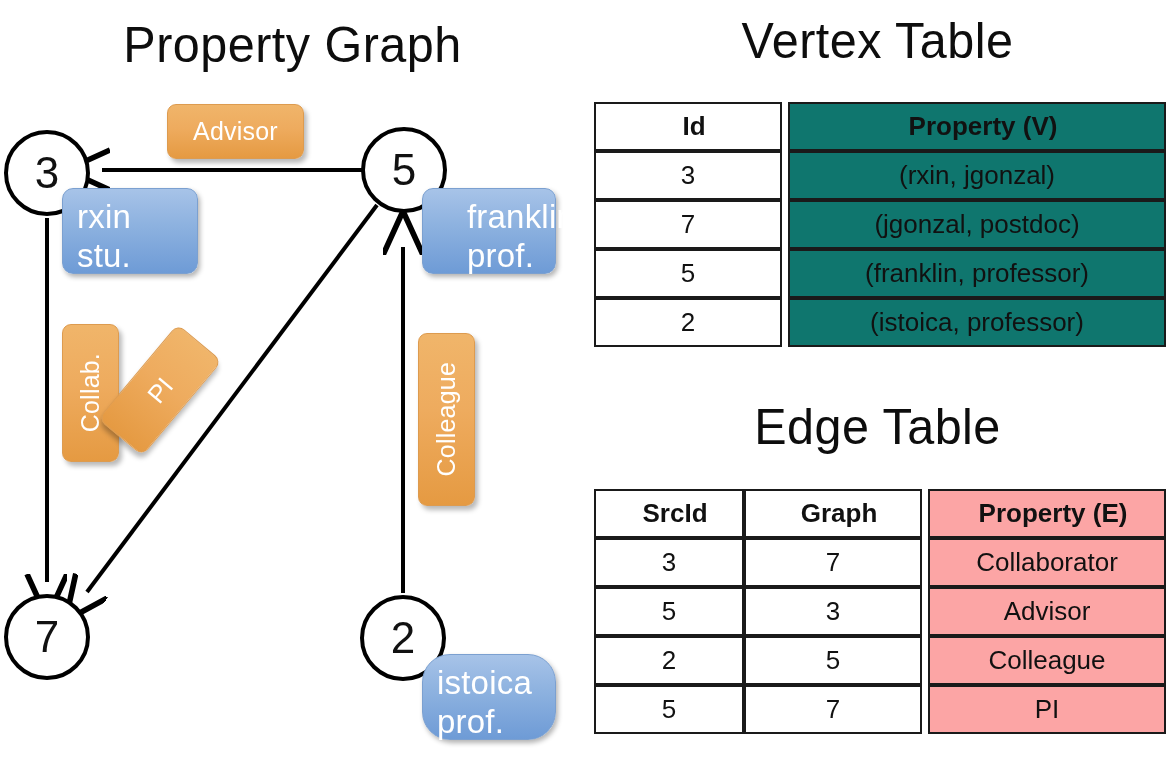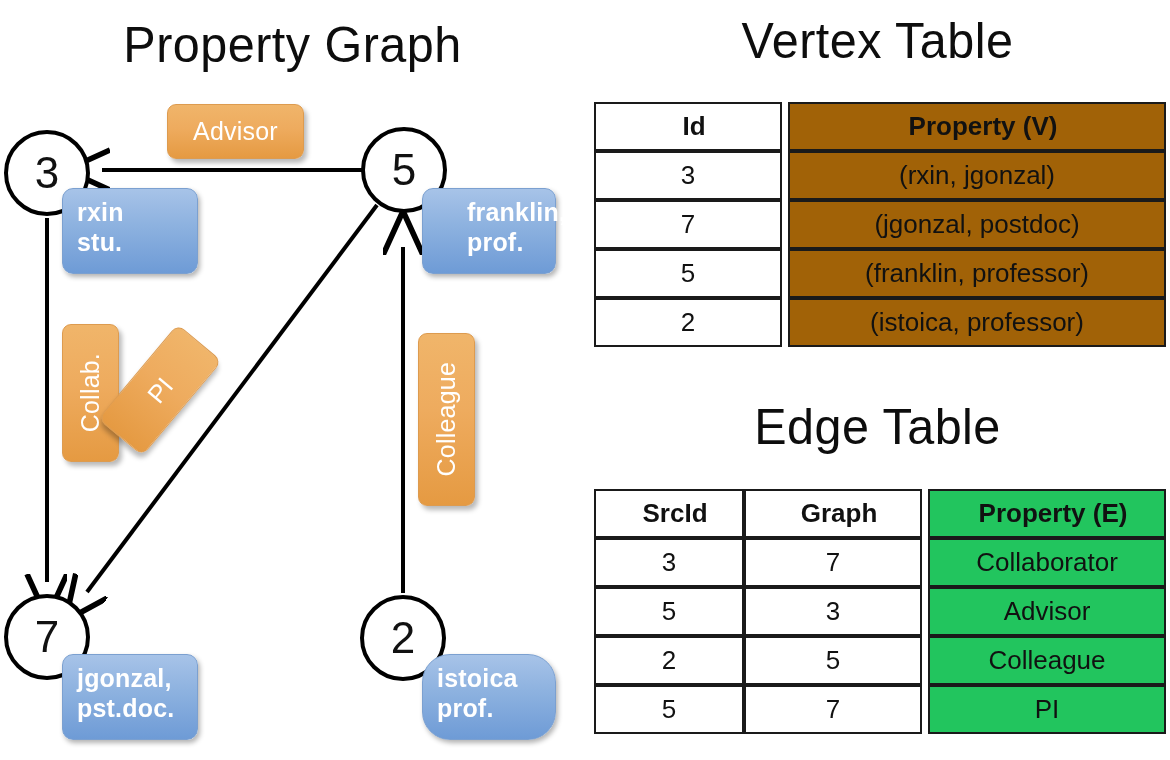--- a/index.html
+++ b/index.html
@@ -63,22 +63,22 @@
   #vertex-2 { left: 360px; top: 595px; }
 
   
   .prop-box {
     position: absolute;
     border-radius: 11px;
     background: linear-gradient(180deg, #a7c3e8 0%, #8fb3e0 40%, #6e9bd6 100%);
     border: 1px solid #7ba0d0;
     box-shadow: 2px 3px 5px rgba(0,0,0,0.30);
     color: #ffffff;
-    font-size: 25px;
-    font-weight: 700;
+    font-size: 33px;
+    font-weight: 400;
     line-height: 1.18;
     padding: 9px 0 0 14px;
     box-sizing: border-box;
     z-index: 4;
     letter-spacing: 0.2px;
   }
   #prop-rxin     { left: 62px;  top: 188px; width: 136px; height: 86px; }
   #prop-franklin { left: 422px; top: 188px; width: 134px; height: 86px; padding-left: 44px; }
   #prop-jgonzal  { left: 62px;  top: 654px; width: 136px; height: 86px; }
   #prop-istoica  { left: 422px; top: 654px; width: 134px; height: 86px; border-radius: 28px; }
@@ -131,27 +131,27 @@
     font-weight: 300;
     background: #ffffff;
     box-sizing: border-box;
   }
   .data-table th { font-weight: bold; font-size: 26px; padding-left: 12px; }
   .sep-col { border: none !important; background: transparent !important; width: 6px; }
 
   #vertex-table { left: 594px; top: 102px; width: 572px; }
   #vertex-table .col-id   { width: 188px; }
   #vertex-table .col-prop { width: 378px; }
-  #vertex-table .prop-cell { background: #a16207; }
+  #vertex-table .prop-cell { background: #0f766e; }
 
   #edge-table { left: 594px; top: 489px; width: 572px; }
   #edge-table .col-src  { width: 150px; }
   #edge-table .col-dst  { width: 178px; }
   #edge-table .col-prop { width: 238px; }
-  #edge-table .prop-cell { background: #22c55e; }
+  #edge-table .prop-cell { background: #fca5a5; }
 </style>
 </head>
 <body>
 
 <div class="title" id="title-property-graph">Property Graph</div>
 
 <div class="title" id="title-vertex-table">Vertex Table</div>
 
 <div class="title" id="title-edge-table">Edge Table</div>
 
@@ -186,24 +186,20 @@
     <span>2</span>
   </div>
 
   <div class="prop-box" id="prop-rxin">
     <div>rxin</div>
     <div>stu.</div>
   </div>
   <div class="prop-box" id="prop-franklin">
     <div>franklin,</div>
     <div>prof.</div>
-  </div>
-  <div class="prop-box" id="prop-jgonzal">
-    <div>jgonzal,</div>
-    <div>pst.doc.</div>
   </div>
   <div class="prop-box" id="prop-istoica">
     <div>istoica</div>
     <div>prof.</div>
   </div>
 
   <div class="edge-label" id="label-advisor">
     <span>Advisor</span>
   </div>
   <div class="edge-label" id="label-collab">

